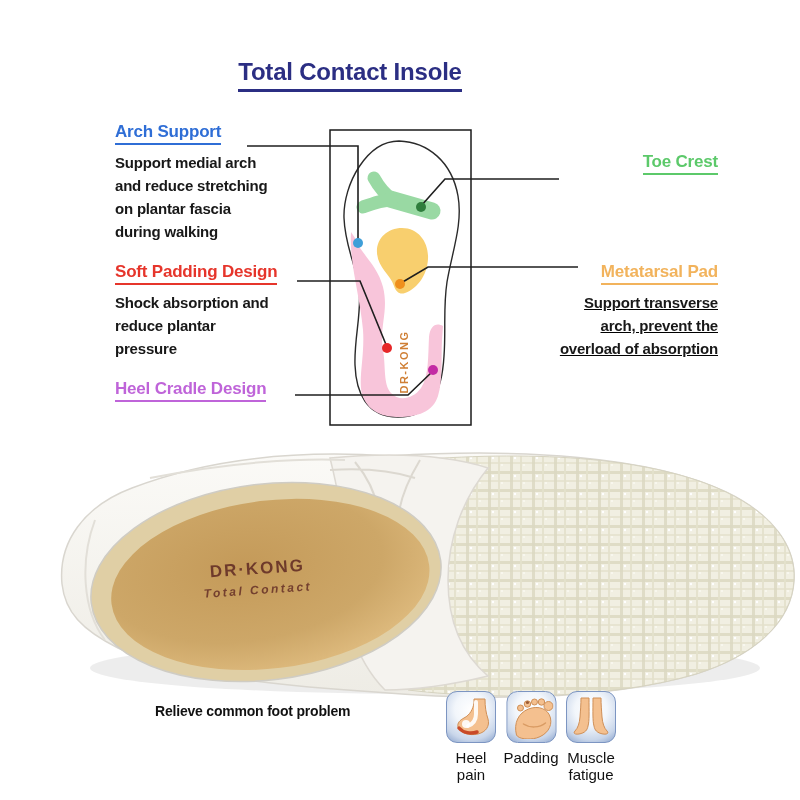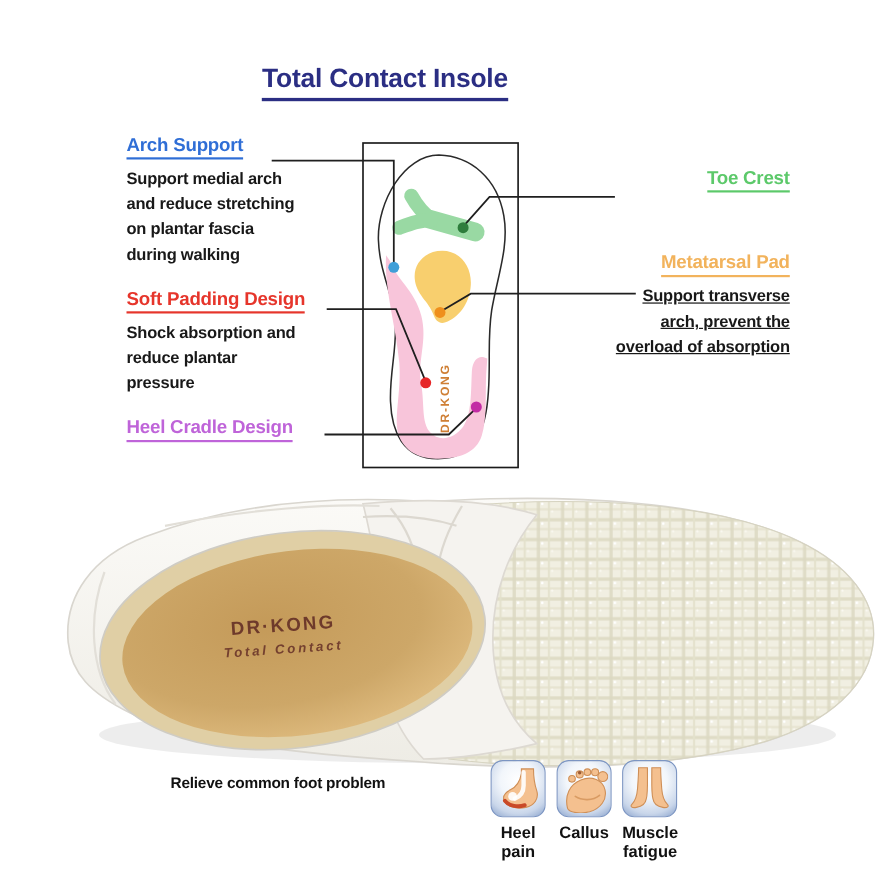--- a/index.html
+++ b/index.html
@@ -27,37 +27,37 @@
   .acc-blue   { color:#2f6ed6; }
   .acc-red    { color:#e6352b; }
   .acc-purple { color:#bf64d9; }
   .acc-green  { color:#5cc96a; }
   .acc-amber  { color:#f2b35c; }
 
   #f-arch { left:115px; top:122px; }
   #f-soft { left:115px; top:262px; }
   #f-heel { left:115px; top:379px; }
   #f-toe  { right:82px; top:152px; }
-  #f-meta { right:82px; top:229px; }
+  #f-meta { right:82px; top:262px; }
 
   
   .overlay { position:absolute; left:0; top:0; width:800px; height:800px; pointer-events:none; }
   #shoe-svg    { z-index:1; }
   #diagram-svg { z-index:3; }
 
   
   #footer-heading { position:absolute; left:155px; top:703px; font-size:14px; font-weight:700; color:#111; z-index:5; letter-spacing:-0.2px; }
   .problem { position:absolute; top:691px; display:flex; flex-direction:column; align-items:center; z-index:5; transform:translateX(-50%); }
   #problem-0 { left:471px; } #problem-1 { left:531px; } #problem-2 { left:591px; }
   .icon-box {
     width:50px; height:52px; border-radius:11px;
     background:radial-gradient(circle at 50% 35%, #ffffff 0%, #f2f6fb 40%, #c9d6ea 75%, #8aa3cc 100%);
     border:1px solid #7c95c2; display:flex; align-items:center; justify-content:center;
   }
-  .problem .plabel { margin-top:6px; font-size:15px; line-height:17px; font-weight:700; color:#111; white-space:pre-line; text-align:center; }
+  .problem .plabel { margin-top:6px; font-size:15px; line-height:17px; font-weight:400; color:#111; white-space:pre-line; text-align:center; }
 </style>
 </head>
 <body>
 
 <div id="stage">
 
   <svg id="shoe-svg" class="overlay" viewBox="0 0 800 800">
     <defs>
       <pattern id="tweed" width="22" height="18" patternUnits="userSpaceOnUse">
         <rect width="22" height="18" fill="#f1efe2"></rect>
@@ -188,21 +188,21 @@
         <path d="M 7 40 C 4 28 9 18 19 14 C 29 10 39 14 41 23 C 43 32 37 40 27 43 C 19 45 9 44 7 40 Z" fill="#f4c08f" stroke="#cf8f57" stroke-width="1"></path>
         <circle cx="11" cy="13" r="3" fill="#f4c08f" stroke="#cf8f57" stroke-width="1"></circle>
         <circle cx="18" cy="9" r="3.2" fill="#f4c08f" stroke="#cf8f57" stroke-width="1"></circle>
         <circle cx="25" cy="7" r="3" fill="#f4c08f" stroke="#cf8f57" stroke-width="1"></circle>
         <circle cx="32" cy="7" r="3.2" fill="#f4c08f" stroke="#cf8f57" stroke-width="1"></circle>
         <circle cx="39" cy="11" r="4.5" fill="#f4c08f" stroke="#cf8f57" stroke-width="1"></circle>
         <circle cx="18" cy="7.5" r="1.6" fill="#9c5a33"></circle>
         <path d="M 14 29 C 20 33 30 33 36 28" stroke="#d99b63" stroke-width="1.5" fill="none" stroke-linecap="round"></path>
       </svg>
     </div>
-    <div class="plabel">Callus</div>
+    <div class="plabel">Padding</div>
   </div>
 
   <div class="problem" id="problem-2">
     <div class="icon-box">
       <svg width="44" height="44" viewBox="0 0 44 44">
         <path d="M 12 3 L 20 3 C 20 16 20.5 26 19 31 C 18.4 35 16 38 10 39 C 5.5 39.7 4 38 6 36 C 9 33 10.5 28 11 22 C 11.5 15 12 9 12 3 Z" fill="#f4c08f" stroke="#cf8f57" stroke-width="1"></path>
         <path d="M 24 3 L 32 3 C 32 9 32.5 15 33 22 C 33.5 28 35 33 38 36 C 40 38 38.5 39.7 34 39 C 28 38 25.6 35 25 31 C 23.5 26 24 16 24 3 Z" fill="#f4c08f" stroke="#cf8f57" stroke-width="1"></path>
       </svg>
     </div>
     <div class="plabel">Muscle

